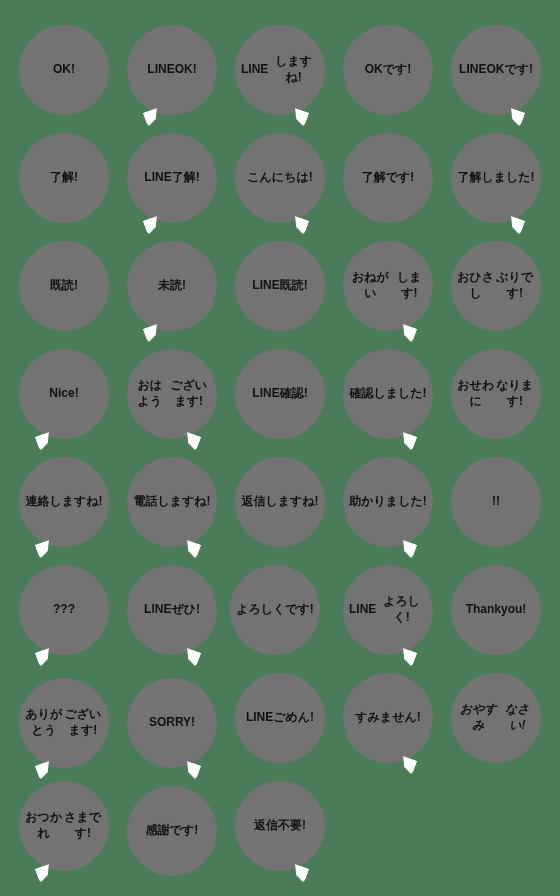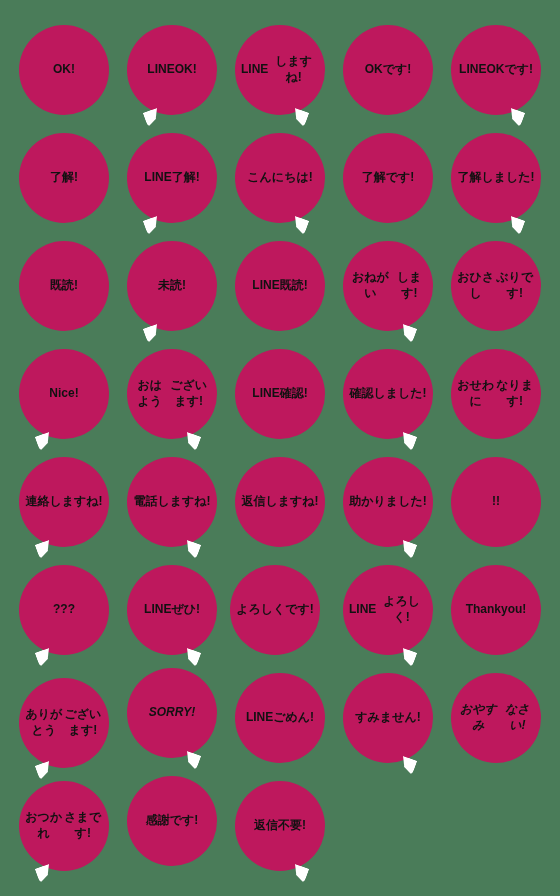--- a/index.html
+++ b/index.html
@@ -15,21 +15,21 @@
     .grid-container {
       display: grid;
       grid-template-columns: repeat(5, 100px);
       grid-template-rows: repeat(8, 100px);
       gap: 8px;
       padding: 16px;
     }
     .bubble {
       width: 90px;
       height: 90px;
-      background: #be185d;
+      background: #737373;
       display: flex;
       align-items: center;
       justify-content: center;
       text-align: center;
       font-size: 13px;
       font-weight: bold;
       color: #111;
       position: relative;
       line-height: 1.3;
       padding: 6px;
@@ -256,21 +256,21 @@
         <span>Thank</span>
         <span>you!</span>
       </div>
     </div>
     <div style="display: flex; align-items: flex-end; justify-content: center;">
       <div class="bubble bubble-oval bubble-speech-bl">
         <span>ありがとう</span>
         <span>ございます!</span>
       </div>
     </div>
-    <div style="display: flex; align-items: flex-start; justify-content: center; font-style: italic;">
+    <div style="display: flex; align-items: flex-end; justify-content: center;">
       <div class="bubble bubble-oval bubble-speech-br">
         <span>SORRY!</span>
       </div>
     </div>
     <div style="display: flex; align-items: center; justify-content: center;">
       <div class="bubble bubble-oval">
         <span>LINE</span>
         <span>ごめん!</span>
       </div>
     </div>
@@ -285,21 +285,21 @@
         <span>おやすみ</span>
         <span>なさい!</span>
       </div>
     </div>
     <div style="display: flex; align-items: center; justify-content: center;">
       <div class="bubble bubble-oval bubble-speech-bl">
         <span>おつかれ</span>
         <span>さまです!</span>
       </div>
     </div>
-    <div style="display: flex; align-items: flex-start; justify-content: center;">
+    <div style="display: flex; align-items: flex-end; justify-content: center;">
       <div class="bubble bubble-oval">
         <span>感謝</span>
         <span>です!</span>
       </div>
     </div>
     <div style="display: flex; align-items: center; justify-content: center;">
       <div class="bubble bubble-oval bubble-speech-br">
         <span>返信</span>
         <span>不要!</span>
       </div>

